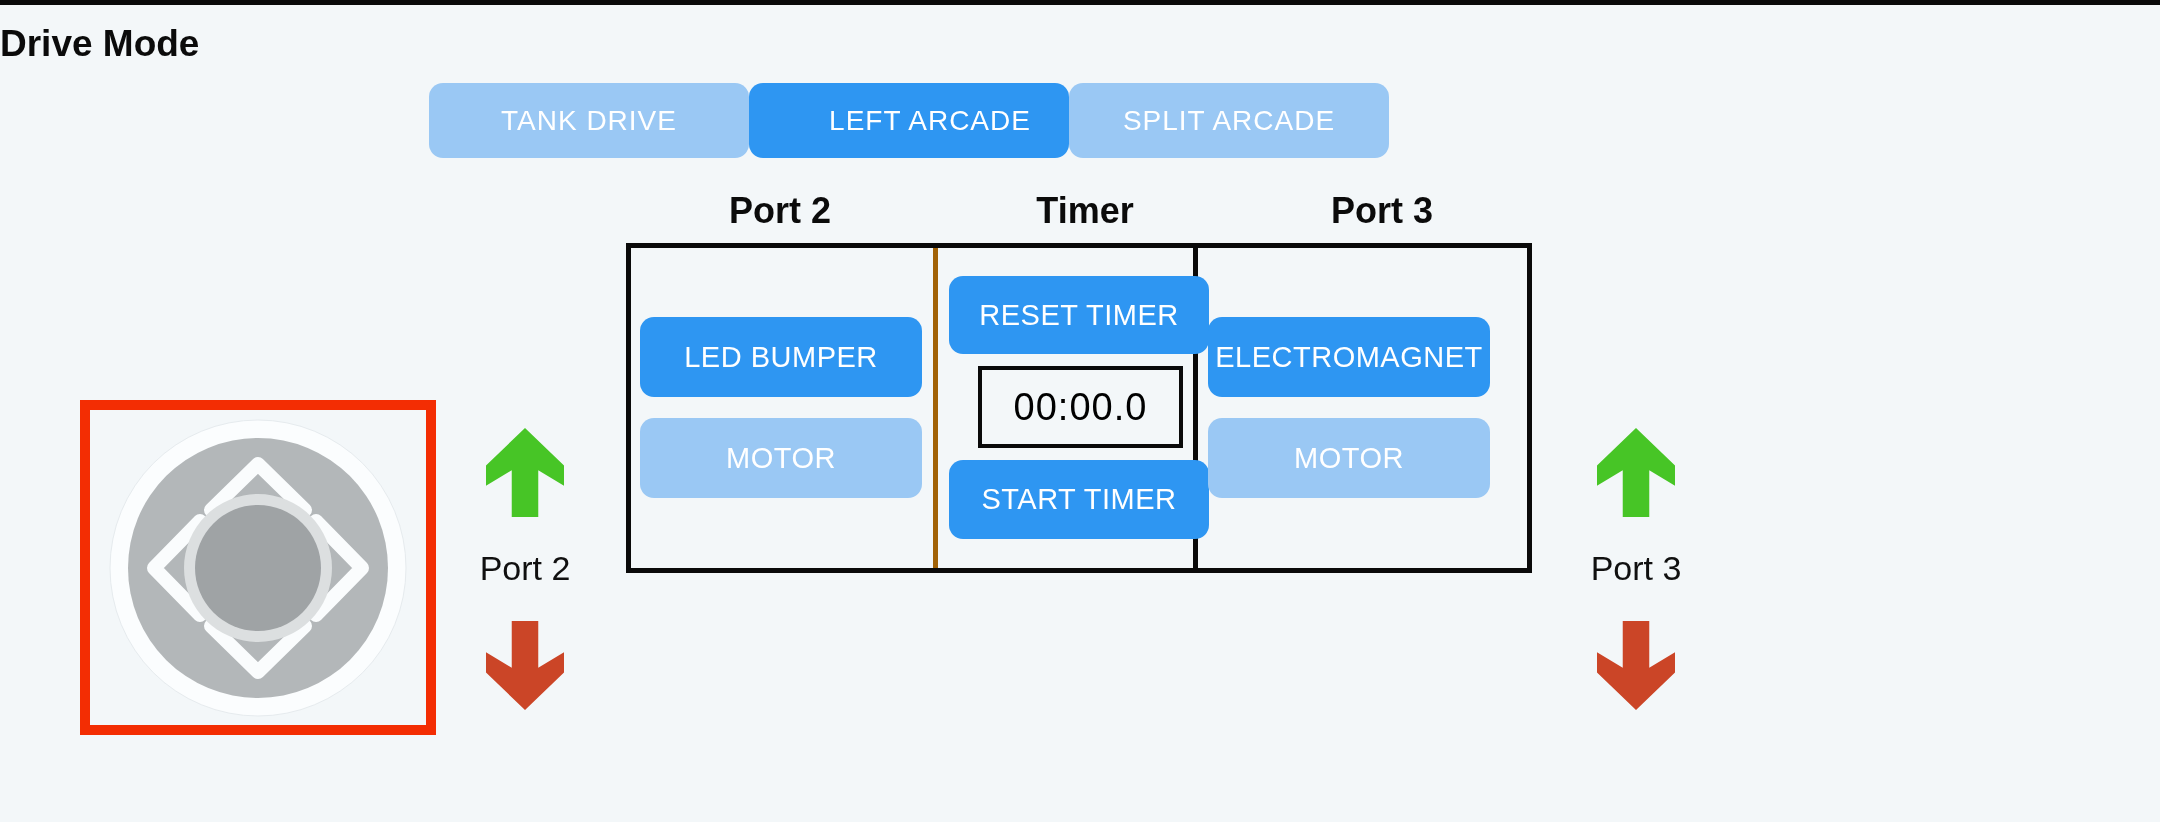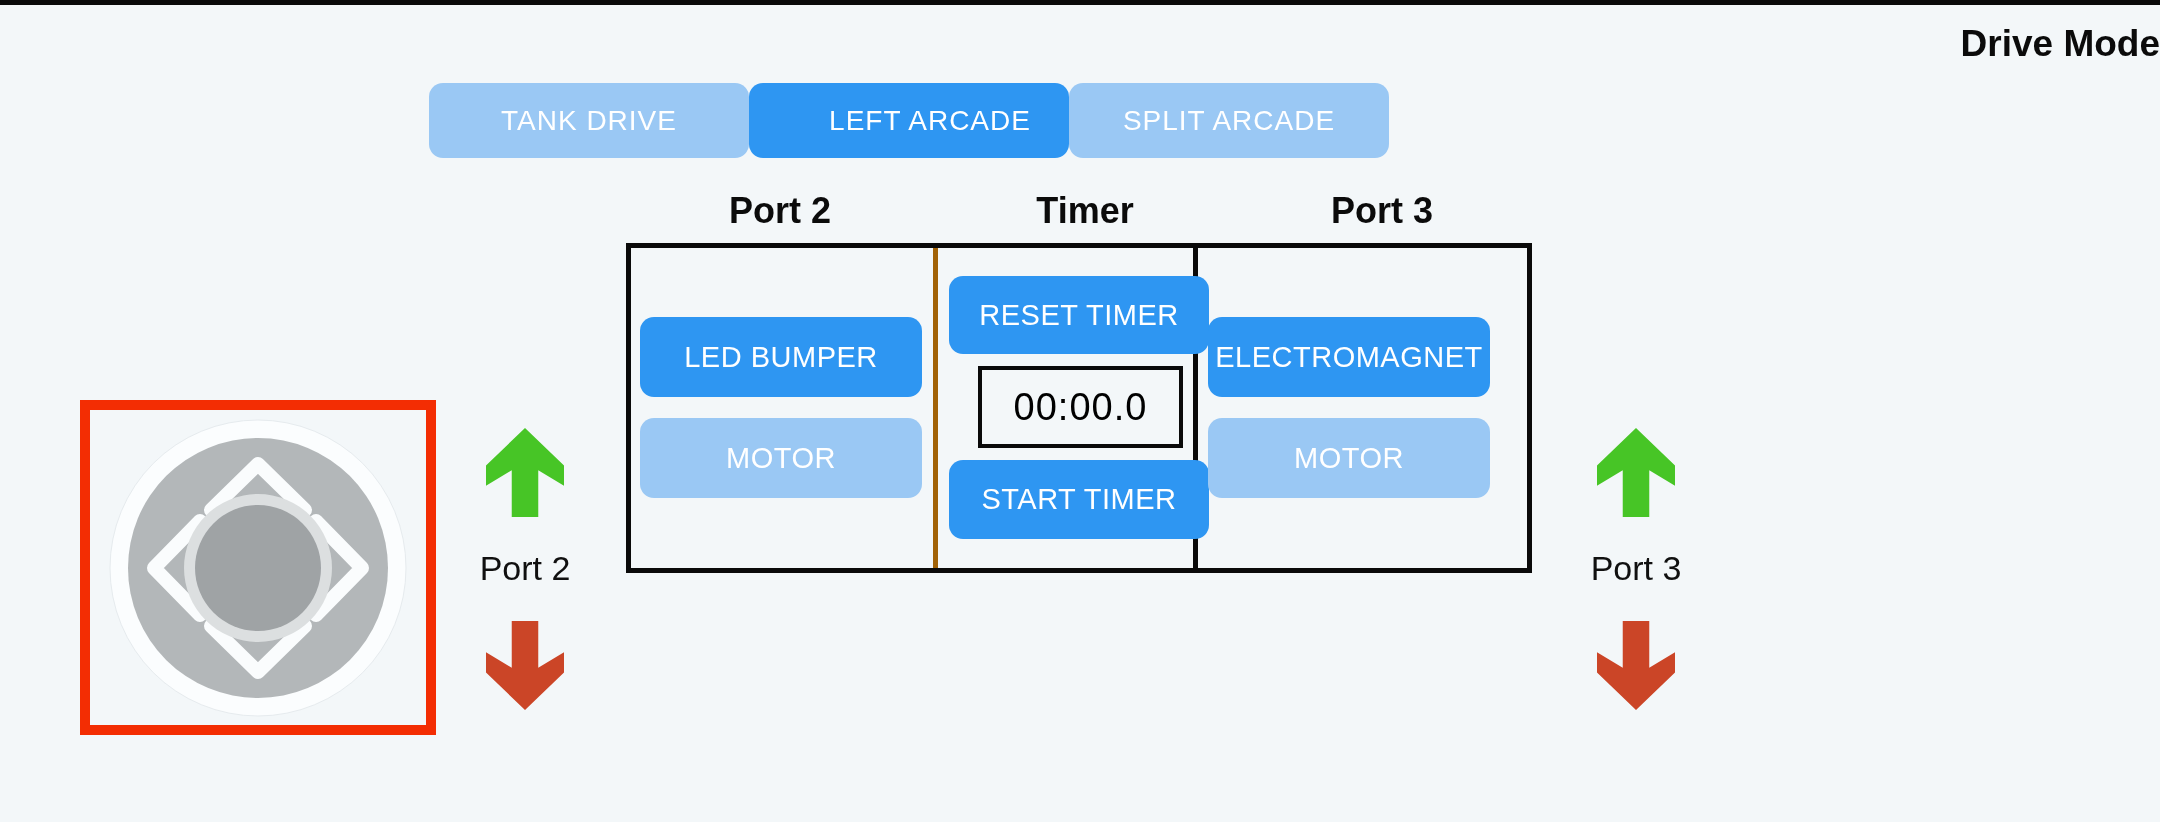--- a/index.html
+++ b/index.html
@@ -5,21 +5,21 @@
   html,body { margin:0; padding:0; background:#ffffff; }
   .stage {
     position:relative; width:2160px; height:822px;
     background:#f3f7f9; border-top:5px solid #0a0a0a;
     box-sizing:border-box; overflow:hidden;
     font-family:"Liberation Sans", sans-serif;
     -webkit-font-smoothing:antialiased;
   }
   .title {
     position:absolute; top:18px; left:0; width:2160px;
-    text-align:right; font-size:37px; font-weight:bold; color:#0b0b0b;
+    text-align:left; font-size:37px; font-weight:bold; color:#0b0b0b;
   }
   .mode-row { position:absolute; left:429px; top:78px; display:flex; gap:0; }
   .mode-btn {
     width:320px; height:75px; border-radius:14px;
     background:#9ac8f4; color:#ffffff; font-size:28px; letter-spacing:1px;
     display:flex; align-items:center; justify-content:center;
     border:none; cursor:pointer; font-family:inherit;
   }
   .mode-btn.active { background:#2e96f2;padding-left:48px; }
 

